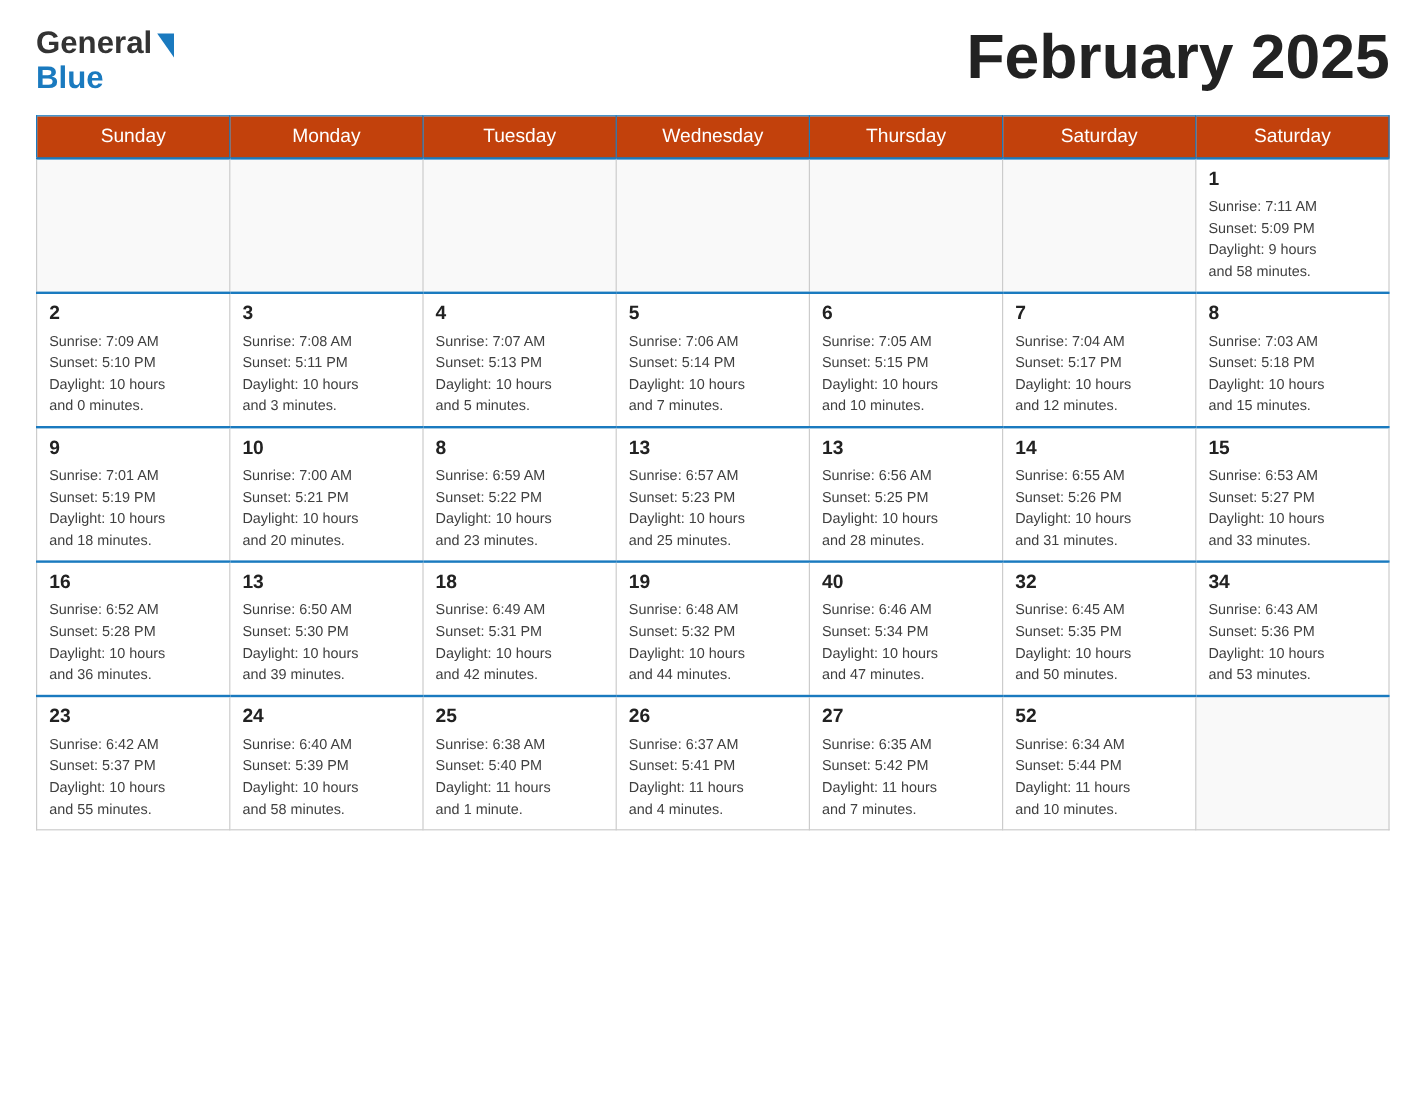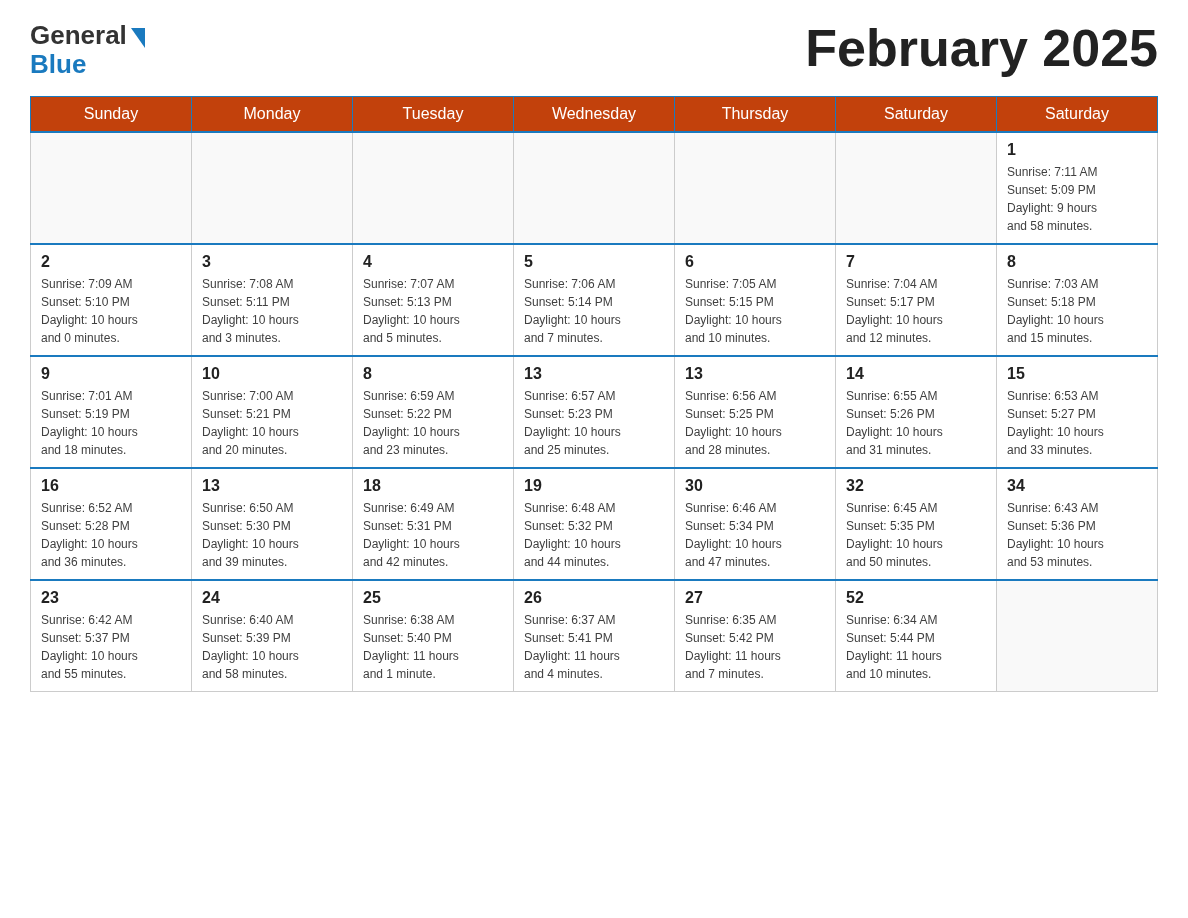--- a/index.html
+++ b/index.html
@@ -210,21 +210,21 @@
         </td>
         <td>
           <div class="day-number">18</div>
           <div class="day-info">Sunrise: 6:49 AM<br>Sunset: 5:31 PM<br>Daylight: 10 hours<br>and 42 minutes.</div>
         </td>
         <td>
           <div class="day-number">19</div>
           <div class="day-info">Sunrise: 6:48 AM<br>Sunset: 5:32 PM<br>Daylight: 10 hours<br>and 44 minutes.</div>
         </td>
         <td>
-          <div class="day-number">30</div>
+          <div class="day-number">40</div>
           <div class="day-info">Sunrise: 6:46 AM<br>Sunset: 5:34 PM<br>Daylight: 10 hours<br>and 47 minutes.</div>
         </td>
         <td>
           <div class="day-number">32</div>
           <div class="day-info">Sunrise: 6:45 AM<br>Sunset: 5:35 PM<br>Daylight: 10 hours<br>and 50 minutes.</div>
         </td>
         <td>
           <div class="day-number">34</div>
           <div class="day-info">Sunrise: 6:43 AM<br>Sunset: 5:36 PM<br>Daylight: 10 hours<br>and 53 minutes.</div>
         </td>

